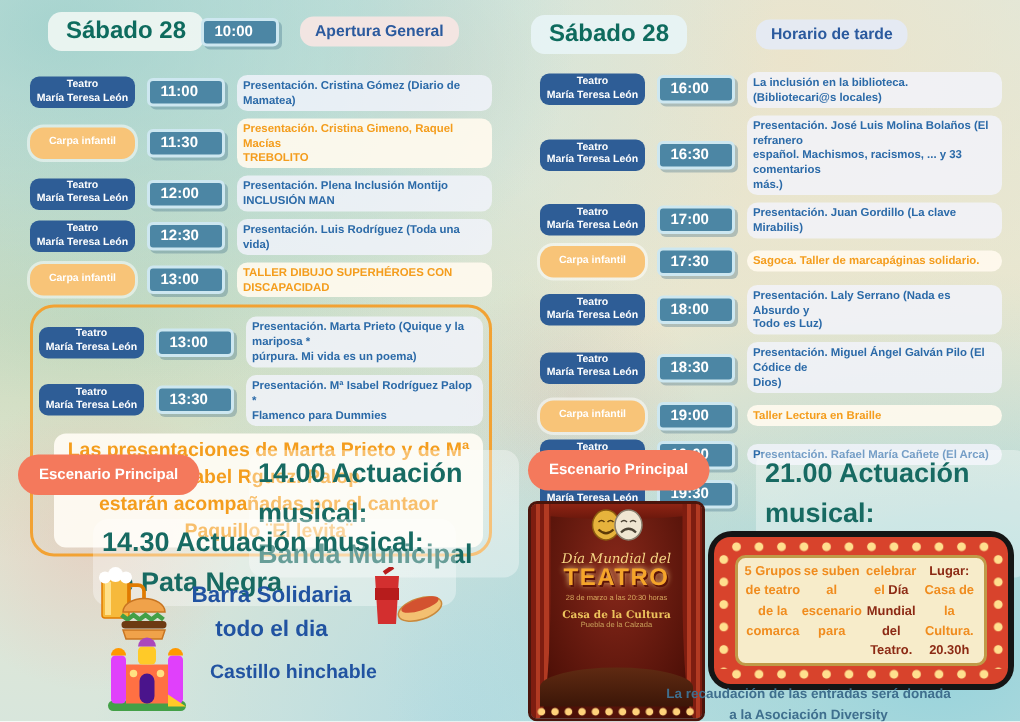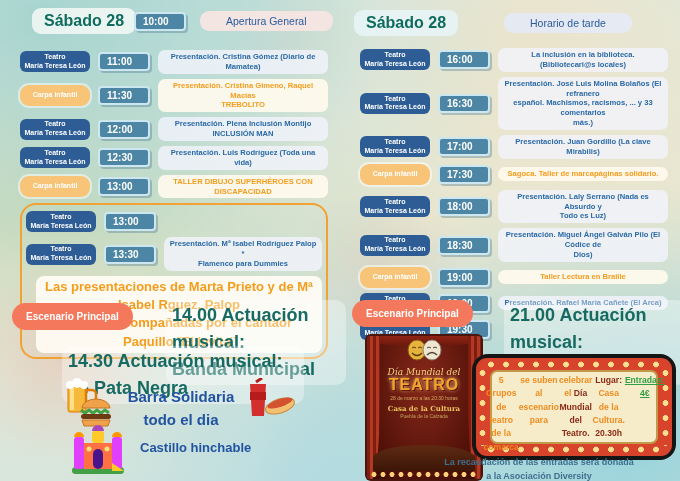--- a/index.html
+++ b/index.html
@@ -20,22 +20,22 @@
   }
   .col{position:absolute;top:0;width:332px;height:481px;}
   .col-left{left:4px;}
   .col-right{left:344px;}
 
   .day-pill{
     display:inline-block;font-size:16px;font-weight:bold;color:#0e6b5e;
     background:rgba(244,249,246,.85);padding:4px 12px;border-radius:9px;
   }
   .hdr-pill{
-    display:inline-block;font-size:10.5px;font-weight:normal;color:#2b5a9e;
-    padding:4px 26px;border-radius:9px;
+    display:inline-block;font-size:10.5px;font-weight:bold;color:#2b5a9e;
+    padding:4px 10px;border-radius:9px;
   }
   .hdr-pink{background:rgba(248,230,227,.9);}
   .hdr-blue{background:rgba(228,234,246,.9);}
 
   .time{
     display:inline-block;min-width:34px;padding:2px 7px;margin:0 8px;
     background:#4c86a4;color:#fff;font-weight:bold;font-size:10px;
     border:2px solid #cde7f0;border-radius:4px;box-shadow:2px 2px 0 rgba(45,95,125,.3);
     flex-shrink:0;
   }
@@ -43,21 +43,21 @@
   .row{display:flex;align-items:center;margin-bottom:5px;}
   .chip{
     display:flex;align-items:center;justify-content:center;
     width:70px;min-height:21px;border-radius:6px;
     font-size:7px;font-weight:bold;text-align:center;
     white-space:pre-line;line-height:1.25;flex-shrink:0;
   }
   .chip.teatro{background:#2e5d96;color:#fff;}
   .chip.carpa{background:#f8c478;color:#fff;border-radius:9px;box-shadow:0 0 0 2px rgba(255,255,255,.5);}
   .desc{
-    flex:1;text-align:center;font-size:7.6px;font-weight:bold;
+    flex:1;text-align:left;font-size:7.6px;font-weight:bold;
     white-space:pre-line;line-height:1.3;padding:2px 4px;border-radius:7px;
   }
   .desc.blue{color:#2b6aa8;background:rgba(242,244,252,.8);}
   .desc.orange{color:#f49d1d;background:rgba(255,250,238,.92);}
 
   .boxed{
     margin-top:4px;border:2.5px solid #f2a233;border-radius:16px;
     padding:6px 4px 4px 4px;
   }
   .note{
@@ -175,20 +175,22 @@
         <span class="time">13:00</span>
         <span class="desc orange">TALLER DIBUJO SUPERHÉROES CON
 DISCAPACIDAD</span>
       </div>
 
       <div class="boxed">
         <div class="row">
           <span class="chip teatro">Teatro
 María Teresa León</span>
           <span class="time">13:00</span>
+          <span class="desc blue">Presentación. Marta Prieto (Quique y la mariposa *
+púrpura. Mi vida es un poema)</span>
         </div>
         <div class="row">
           <span class="chip teatro">Teatro
 María Teresa León</span>
           <span class="time">13:30</span>
           <span class="desc blue">Presentación. Mª Isabel Rodríguez Palop *
 Flamenco para Dummies</span>
         </div>
         <div class="note">Las presentaciones de Marta Prieto y de Mª Isabel Rguez. Palop
 estarán acompañadas por el cantaor Paquillo ¨El levita¨</div>
@@ -309,21 +311,21 @@
         <span class="chip teatro">Teatro
 María Teresa León</span>
         <span class="time">19:30</span>
       </div>
     </div>
 
     <span class="stage-pill abs" style="top:300px;left:8px;">Escenario Principal</span>
     <div class="stage-text abs" style="top:300px;left:160px;width:170px;">21.00 Actuación musical:
 Elepé</div>
 
-    <div class="poster abs" style="top:336px;left:23px;">
+    <div class="poster abs" style="top:336px;left:10px;">
       <div class="swag"></div>
       <div class="curtain l"></div>
       <div class="curtain r"></div>
       <div style="position:relative;padding-top:3px;">
         <svg width="44" height="22" viewBox="0 0 44 22" style="display:inline-block;">
           <ellipse cx="15" cy="11" rx="9" ry="10" fill="#e6b33c" stroke="#8a5a10"></ellipse>
           <path d="M10 9 q2 -2 4 0 M16 9 q2 -2 4 0" stroke="#5c3a08" fill="none"></path>
           <path d="M10 14 q5 5 10 0" stroke="#5c3a08" fill="none" stroke-width="1.5"></path>
           <ellipse cx="30" cy="11" rx="9" ry="10" fill="#efe6d2" stroke="#8a8070"></ellipse>
           <path d="M25 9 q2 -2 4 0 M31 9 q2 -2 4 0" stroke="#4a4234" fill="none"></path>
@@ -347,23 +349,20 @@
         <div class="bulbs bulbs-right"></div>
         <div class="marquee-cream">
           <div><span class="mq-orange">5 Grupos de teatro de la comarca</span></div>
           <div><span class="mq-orange">se suben al escenario para</span></div>
           <div>
             <span class="mq-orange">celebrar el </span><span class="mq-dark">Día Mundial del Teatro.</span>
           </div>
           <div>
             <span class="mq-dark">Lugar: </span><span class="mq-orange">Casa de la Cultura. </span><span class="mq-dark">20.30h</span>
           </div>
-          <div>
-            <span class="mq-green">Entradas: </span><span class="mq-green">4€</span>
-          </div>
         </div>
       </div>
     </div>
 
     <div class="footer-text abs" style="top:456px;left:60px;width:270px;">La recaudación de las entradas será donada
 a la Asociación Diversity</div>
   </div>
 
 </div>
 

